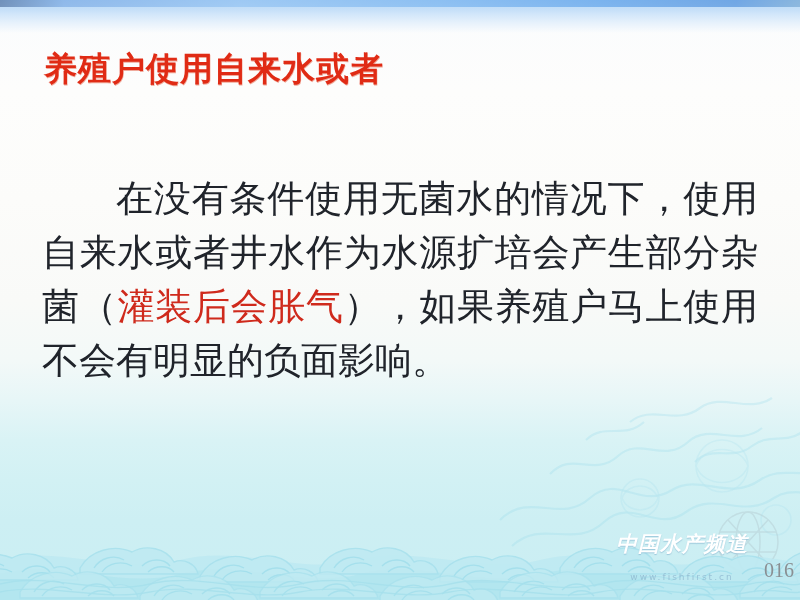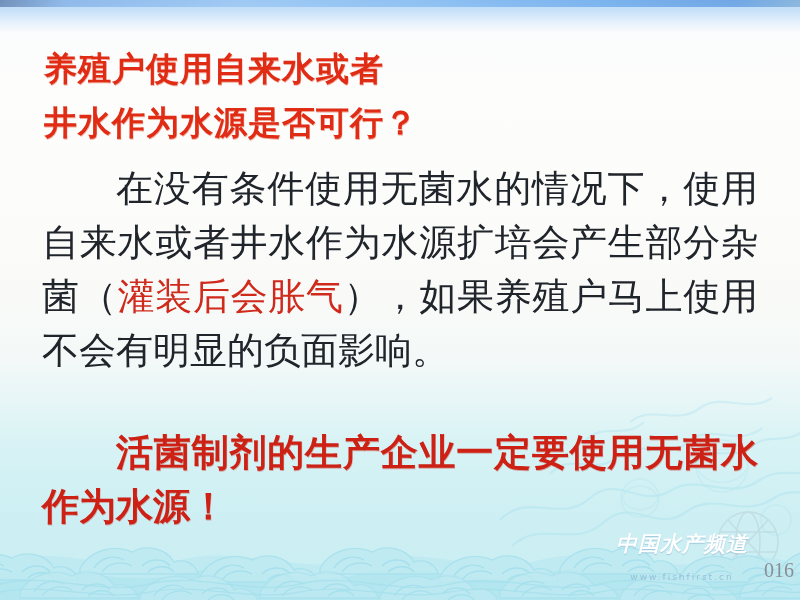--- a/index.html
+++ b/index.html
@@ -129,21 +129,21 @@
     line-height: 54px;
     color: #e02b15;
     letter-spacing: 1px;
     text-shadow: 0.5px 0.5px 0 rgba(225,70,40,.45);
   }
   .heading .hl { display: block; white-space: nowrap; }
 
   .body-para {
     position: absolute;
     left: 42px;
-    top: 162px;
+    top: 172px;
     width: 716px;
     font-family: "DejaVu Serif", serif;
     font-size: 37px;
     line-height: 54px;
     color: #20242b;
     text-align: justify;
     text-justify: inter-character;
     text-indent: 74px;
     letter-spacing: 0px;
   }
@@ -238,26 +238,24 @@
     <g fill="none" stroke="#a6e0ec" stroke-width="1.4" opacity="0.8">
       <path d="M0 62 C50 50 100 74 150 62 C200 50 250 74 300 62 C350 50 400 74 450 62 C500 50 550 74 600 62 C650 50 700 74 750 62 C775 56 790 66 800 62"></path>
       <path d="M0 70 C50 60 100 80 150 70 C200 60 250 80 300 70 C350 60 400 80 450 70 C500 60 550 80 600 70 C650 60 700 80 750 70 C775 65 790 73 800 70"></path>
     </g>
   </svg>
 
   <div class="content">
 
     <div class="heading">
       <span class="hl">养殖户使用自来水或者</span>
-      <span class="hl">井水作为水源是否可行？</span>
     </div>
 
     <div class="body-para"><span>在没有条件使用无菌水的情况下，使用自来水或者井水作为水源扩培会产生部分杂菌（</span><span class="red">灌装后会胀气</span><span>），如果养殖户马上使用不会有明显的负面影响。</span></div>
 
-    <div class="closing-para">活菌制剂的生产企业一定要使用无菌水作为水源！</div>
 
   </div>
 
   <div class="watermark">
     <div class="wm-cn">中国水产频道</div>
     <div class="wm-url">www.fishfirst.cn</div>
   </div>
 
   <div class="page-number">016</div>
 

